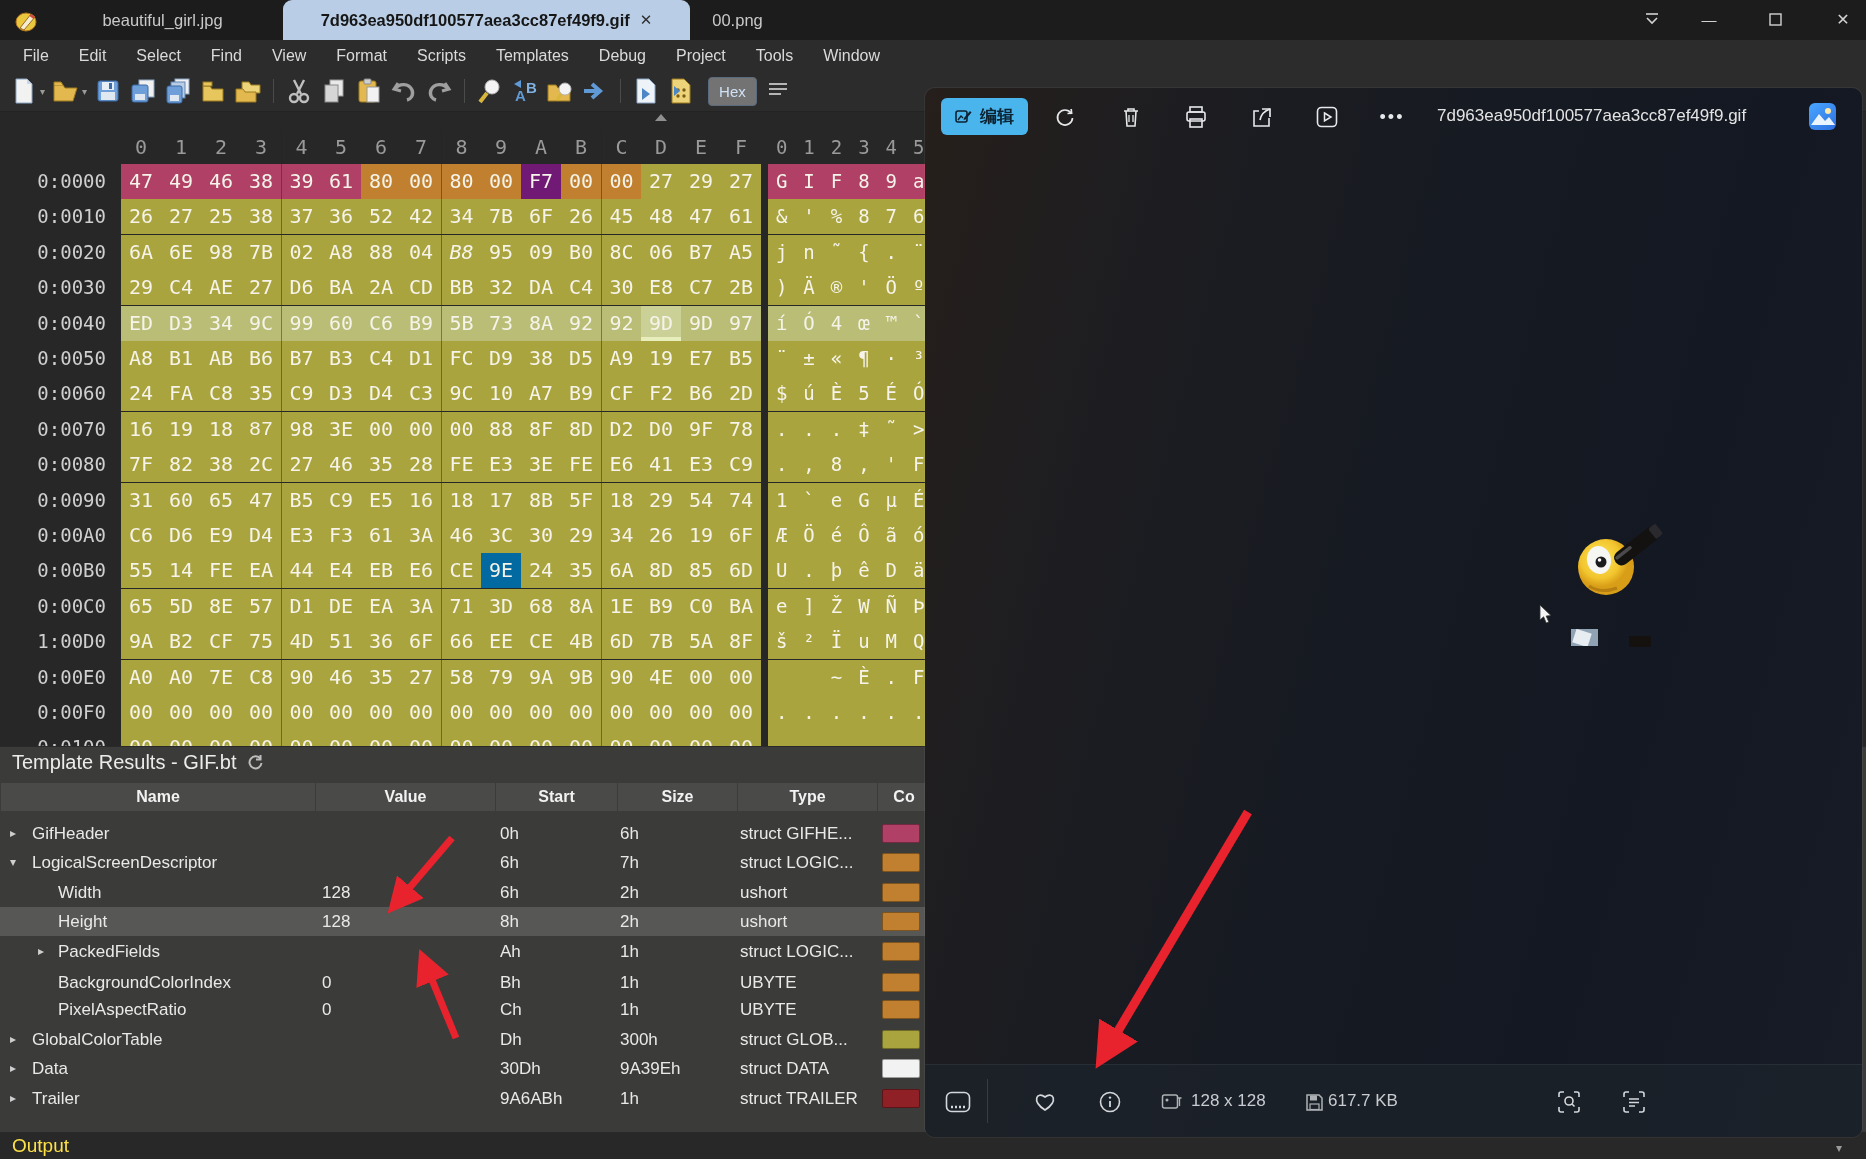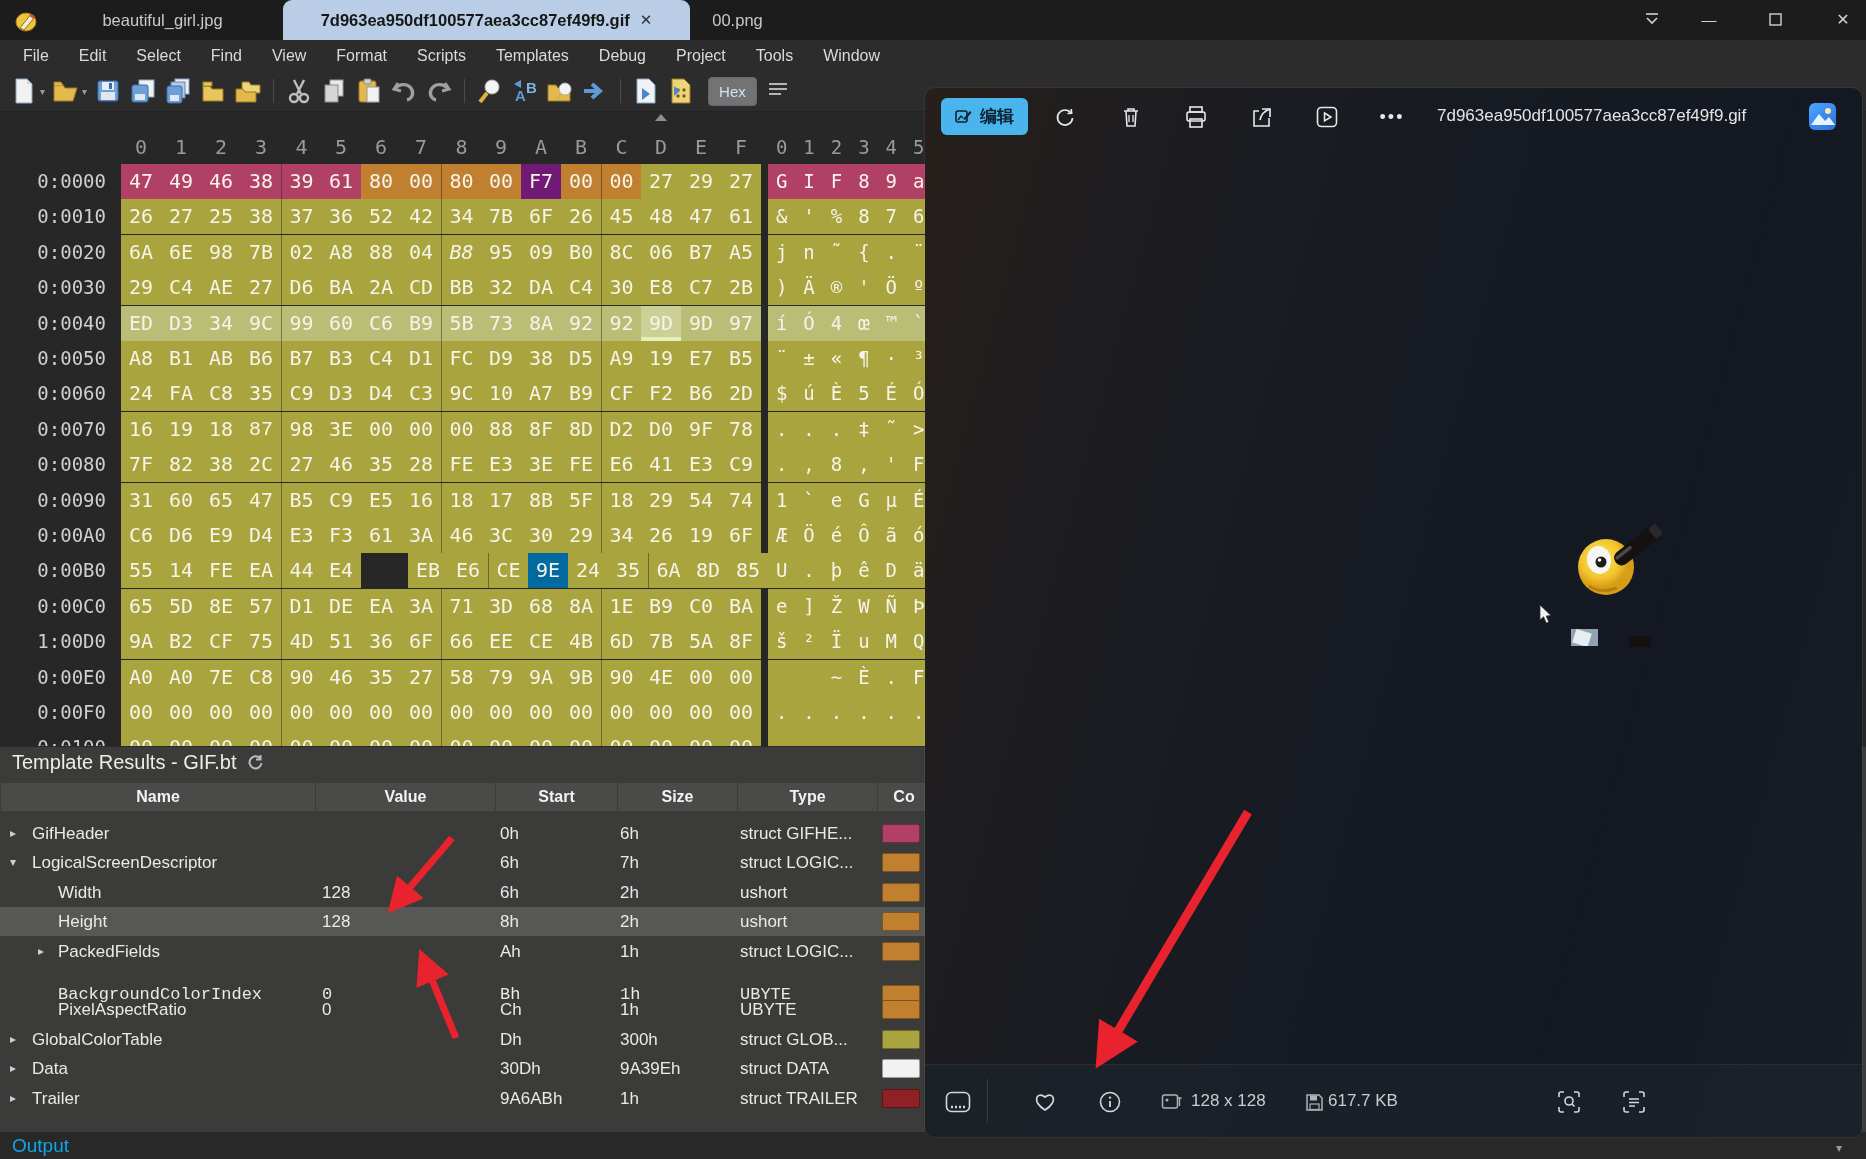--- a/index.html
+++ b/index.html
@@ -39,21 +39,21 @@
   .tmpl{position:absolute;left:0;top:746px;width:1866px;height:386px;background:#3b3b3a;border-top:1px solid #2a2a2a;}
   .tmpl-title{position:absolute;left:12px;top:4px;color:#ececea;font-size:20px;display:flex;align-items:center;gap:10px;}
   .thead{position:absolute;left:0;top:36px;width:930px;height:28px;background:#4a4a49;}
   .thcell{position:absolute;top:0;height:28px;line-height:28px;color:#f2f2f2;font-size:16px;font-weight:bold;text-align:center;border-left:1px solid #3b3b3a;box-sizing:border-box;}
   .trow{position:absolute;left:0;width:930px;height:29px;color:#e9e9e7;font-size:17px;}
   .trow.hl{background:#575755;}
   .texp{position:absolute;top:0;line-height:29px;color:#cfcfcf;font-size:12px;}
   .tname,.tval,.tstart,.tsize,.ttype{position:absolute;top:0;line-height:29px;white-space:nowrap;}
   .tswatch{position:absolute;left:882px;top:5px;width:38px;height:19px;border-radius:2px;border:1px solid rgba(0,0,0,.35);box-sizing:border-box;}
   .outputbar{position:absolute;left:0;top:1132px;width:1866px;height:27px;background:#282828;}
-  .outputbar .lbl{position:absolute;left:12px;top:0;line-height:27px;color:#0ea5e9;font-size:19px;}
+  .outputbar .lbl{position:absolute;left:12px;top:0;line-height:27px;color:#fde047;font-size:19px;}
   .corner-caret{position:absolute;left:1836px;top:1141px;color:#9a9a9a;font-size:12px;}
   
   .photos{position:absolute;left:925px;top:88px;width:937px;height:1049px;border-radius:10px;overflow:hidden;
           background:linear-gradient(105deg,#261f1b 0%,#1d1d21 22%,#161a22 48%,#141822 72%,#171c26 100%);
           box-shadow:0 0 0 1px rgba(255,255,255,.05);}
   .ptoolbar{position:absolute;left:0;top:0;width:100%;height:56px;display:flex;align-items:center;}
   .editbtn{position:absolute;left:16px;top:10px;height:37px;padding:0 14px;background:#4ab4ec;border-radius:6px;
            display:flex;align-items:center;gap:8px;color:#0c2230;font-size:17px;font-weight:bold;}
   .picon{position:absolute;top:14px;width:30px;height:30px;display:flex;align-items:center;justify-content:center;color:#e6e8ea;}
   .pfilename{position:absolute;left:512px;top:0;height:56px;line-height:56px;color:#e4e4e4;font-size:17px;}
@@ -608,21 +608,21 @@
       </div>
       <div class="hexrow" style="top: 441.4px;">
         <span class="addr">0:00B0</span>
         <span class="bytes">
           <span class="byte" style="background: rgb(169, 164, 61); text-align: center;">55</span>
           <span class="byte" style="background: rgb(169, 164, 61);">14</span>
           <span class="byte" style="background: rgb(169, 164, 61);">FE</span>
           <span class="byte" style="background: rgb(169, 164, 61);">EA</span>
           <span class="byte gsep" style="background: rgb(169, 164, 61);">44</span>
           <span class="byte" style="background: rgb(169, 164, 61);">E4</span>
-          <span class="byte" style="background: rgb(169, 164, 61); margin-left: 47px;">EB</span>
+          <span class="byte" style="background: rgb(169, 164, 61);">EB</span>
           <span class="byte" style="background: rgb(169, 164, 61);">E6</span>
           <span class="byte gsep" style="background: rgb(169, 164, 61);">CE</span>
           <span class="byte" style="background: #0369a1;">9E</span>
           <span class="byte" style="background: rgb(169, 164, 61);">24</span>
           <span class="byte" style="background: rgb(169, 164, 61);">35</span>
           <span class="byte gsep" style="background: rgb(169, 164, 61);">6A</span>
           <span class="byte" style="background: rgb(169, 164, 61);">8D</span>
           <span class="byte" style="background: rgb(169, 164, 61);">85</span>
           <span class="byte" style="background: rgb(169, 164, 61);">6D</span>
         </span>
@@ -833,21 +833,21 @@
           <span class="tswatch" style="background: rgb(192, 128, 47);"></span>
         </div>
         <div class="trow" style="top: 189.6px;">
           <span class="texp" style="left: 38px;">▸</span>
           <span class="tname" style="left: 58px;">PackedFields</span>
           <span class="tstart" style="left: 500px;">Ah</span>
           <span class="tsize" style="left: 620px;">1h</span>
           <span class="ttype" style="left: 740px;">struct LOGIC...</span>
           <span class="tswatch" style="background: rgb(192, 128, 47);"></span>
         </div>
-        <div class="trow" style="top: 233px; font-family: Liberation Mono, monospace;">
+        <div class="trow" style="top: 221px;">
           <span class="tname" style="left: 58px;">BackgroundColorIndex</span>
           <span class="tval" style="left: 322px;">0</span>
           <span class="tstart" style="left: 500px;">Bh</span>
           <span class="tsize" style="left: 620px;">1h</span>
           <span class="ttype" style="left: 740px;">UBYTE</span>
           <span class="tswatch" style="background: rgb(192, 128, 47);"></span>
         </div>
         <div class="trow" style="top: 248.4px;">
           <span class="tname" style="left: 58px;">PixelAspectRatio</span>
           <span class="tval" style="left: 322px;">0</span>

